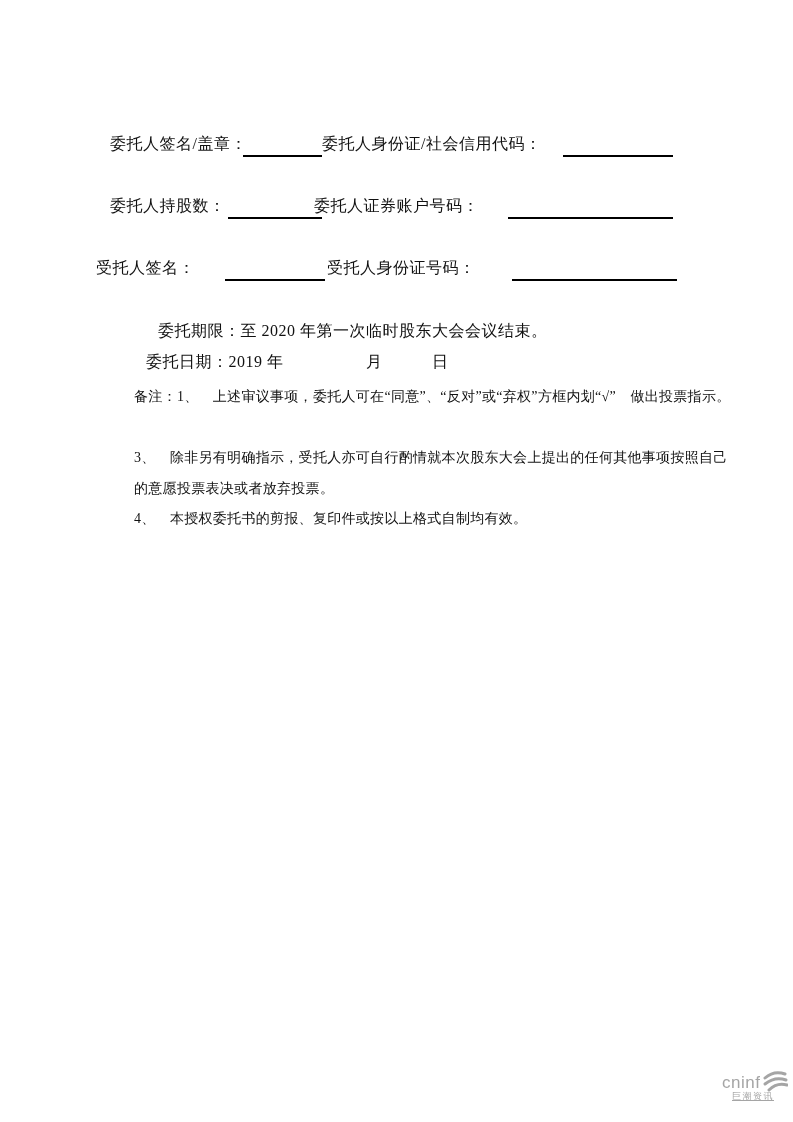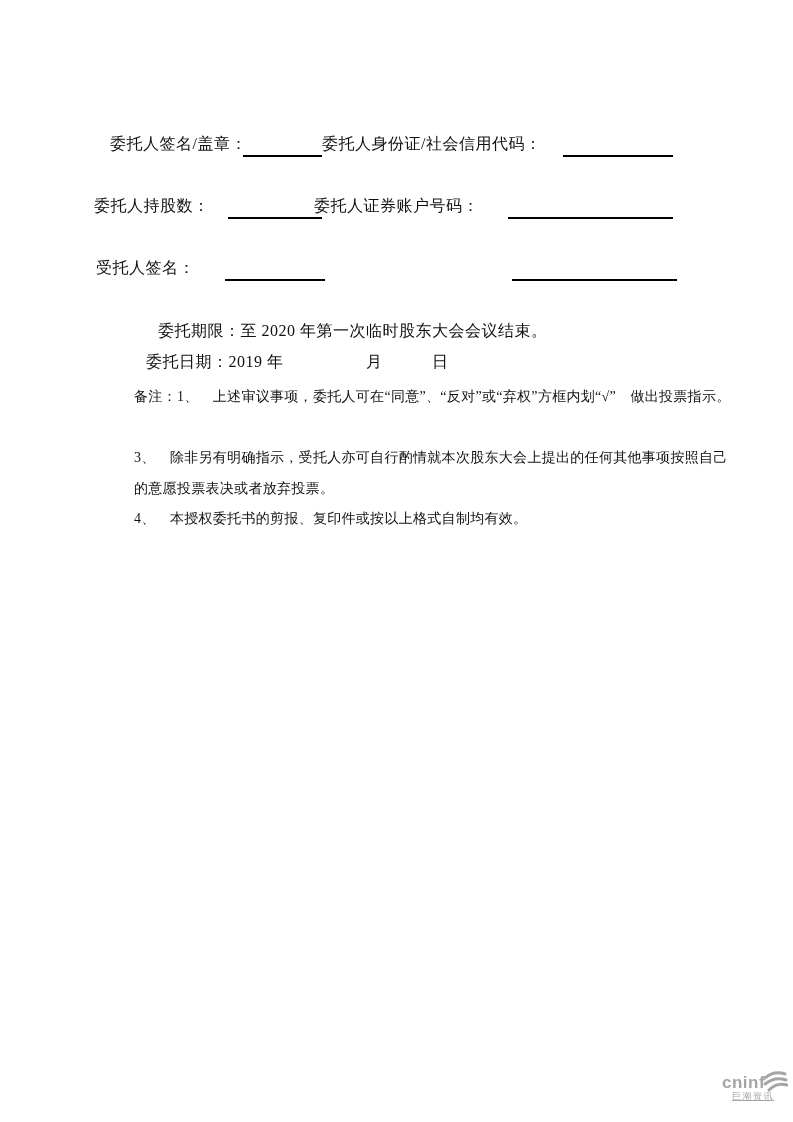--- a/index.html
+++ b/index.html
@@ -51,21 +51,21 @@
     letter-spacing: 0.3px;
     margin-left: 24px;
   }
   .wm {
     position: absolute;
     color: #a5a5a5;
     font-family: "Liberation Sans", "DejaVu Sans", sans-serif;
     white-space: nowrap;
   }
   .wm-brand {
-    font-weight: bold;
+    font-weight: normal;
     font-size: 17px;
     letter-spacing: 0.5px;
   }
   .wm-cn {
     font-size: 9px;
     letter-spacing: 1.5px;
     text-decoration: underline;
   }
   .wm-url {
     font-size: 10px;
@@ -80,29 +80,30 @@
 <div class="page">
 
   <div class="row" style="top:131px">
     <span class="lbl" style="left:110px">委托人签名/盖章：</span>
     <span class="blank" style="left:243px;width:79px"></span>
     <span class="lbl" style="left:322px">委托人身份证/社会信用代码：</span>
     <span class="blank" style="left:563px;width:110px"></span>
   </div>
 
   <div class="row" style="top:193px">
-    <span class="lbl" style="left:94px">委托人持股数：</span>
+    <span class="lbl" style="left:110px">委托人持股数：</span>
     <span class="blank" style="left:228px;width:94px"></span>
     <span class="lbl" style="left:314px">委托人证券账户号码：</span>
     <span class="blank" style="left:508px;width:165px"></span>
   </div>
 
   <div class="row" style="top:255px">
     <span class="lbl" style="left:96px">受托人签名：</span>
     <span class="blank" style="left:225px;width:100px"></span>
+    <span class="lbl" style="left:327px">受托人身份证号码：</span>
     <span class="blank" style="left:512px;width:165px"></span>
   </div>
 
   <div class="para" style="left:110px;top:318px">委托期限：至 2020 年第一次临时股东大会会议结束。</div>
 
   <div class="para" style="left:98px;top:349px">委托日期：2019 年　　　　　月　　　日</div>
 
   <div class="note" style="left:110px;top:381px;width:625px">备注：1、　上述审议事项，委托人可在“同意”、“反对”或“弃权”方框内划“√”　做出投票指示。</div>
 
 

